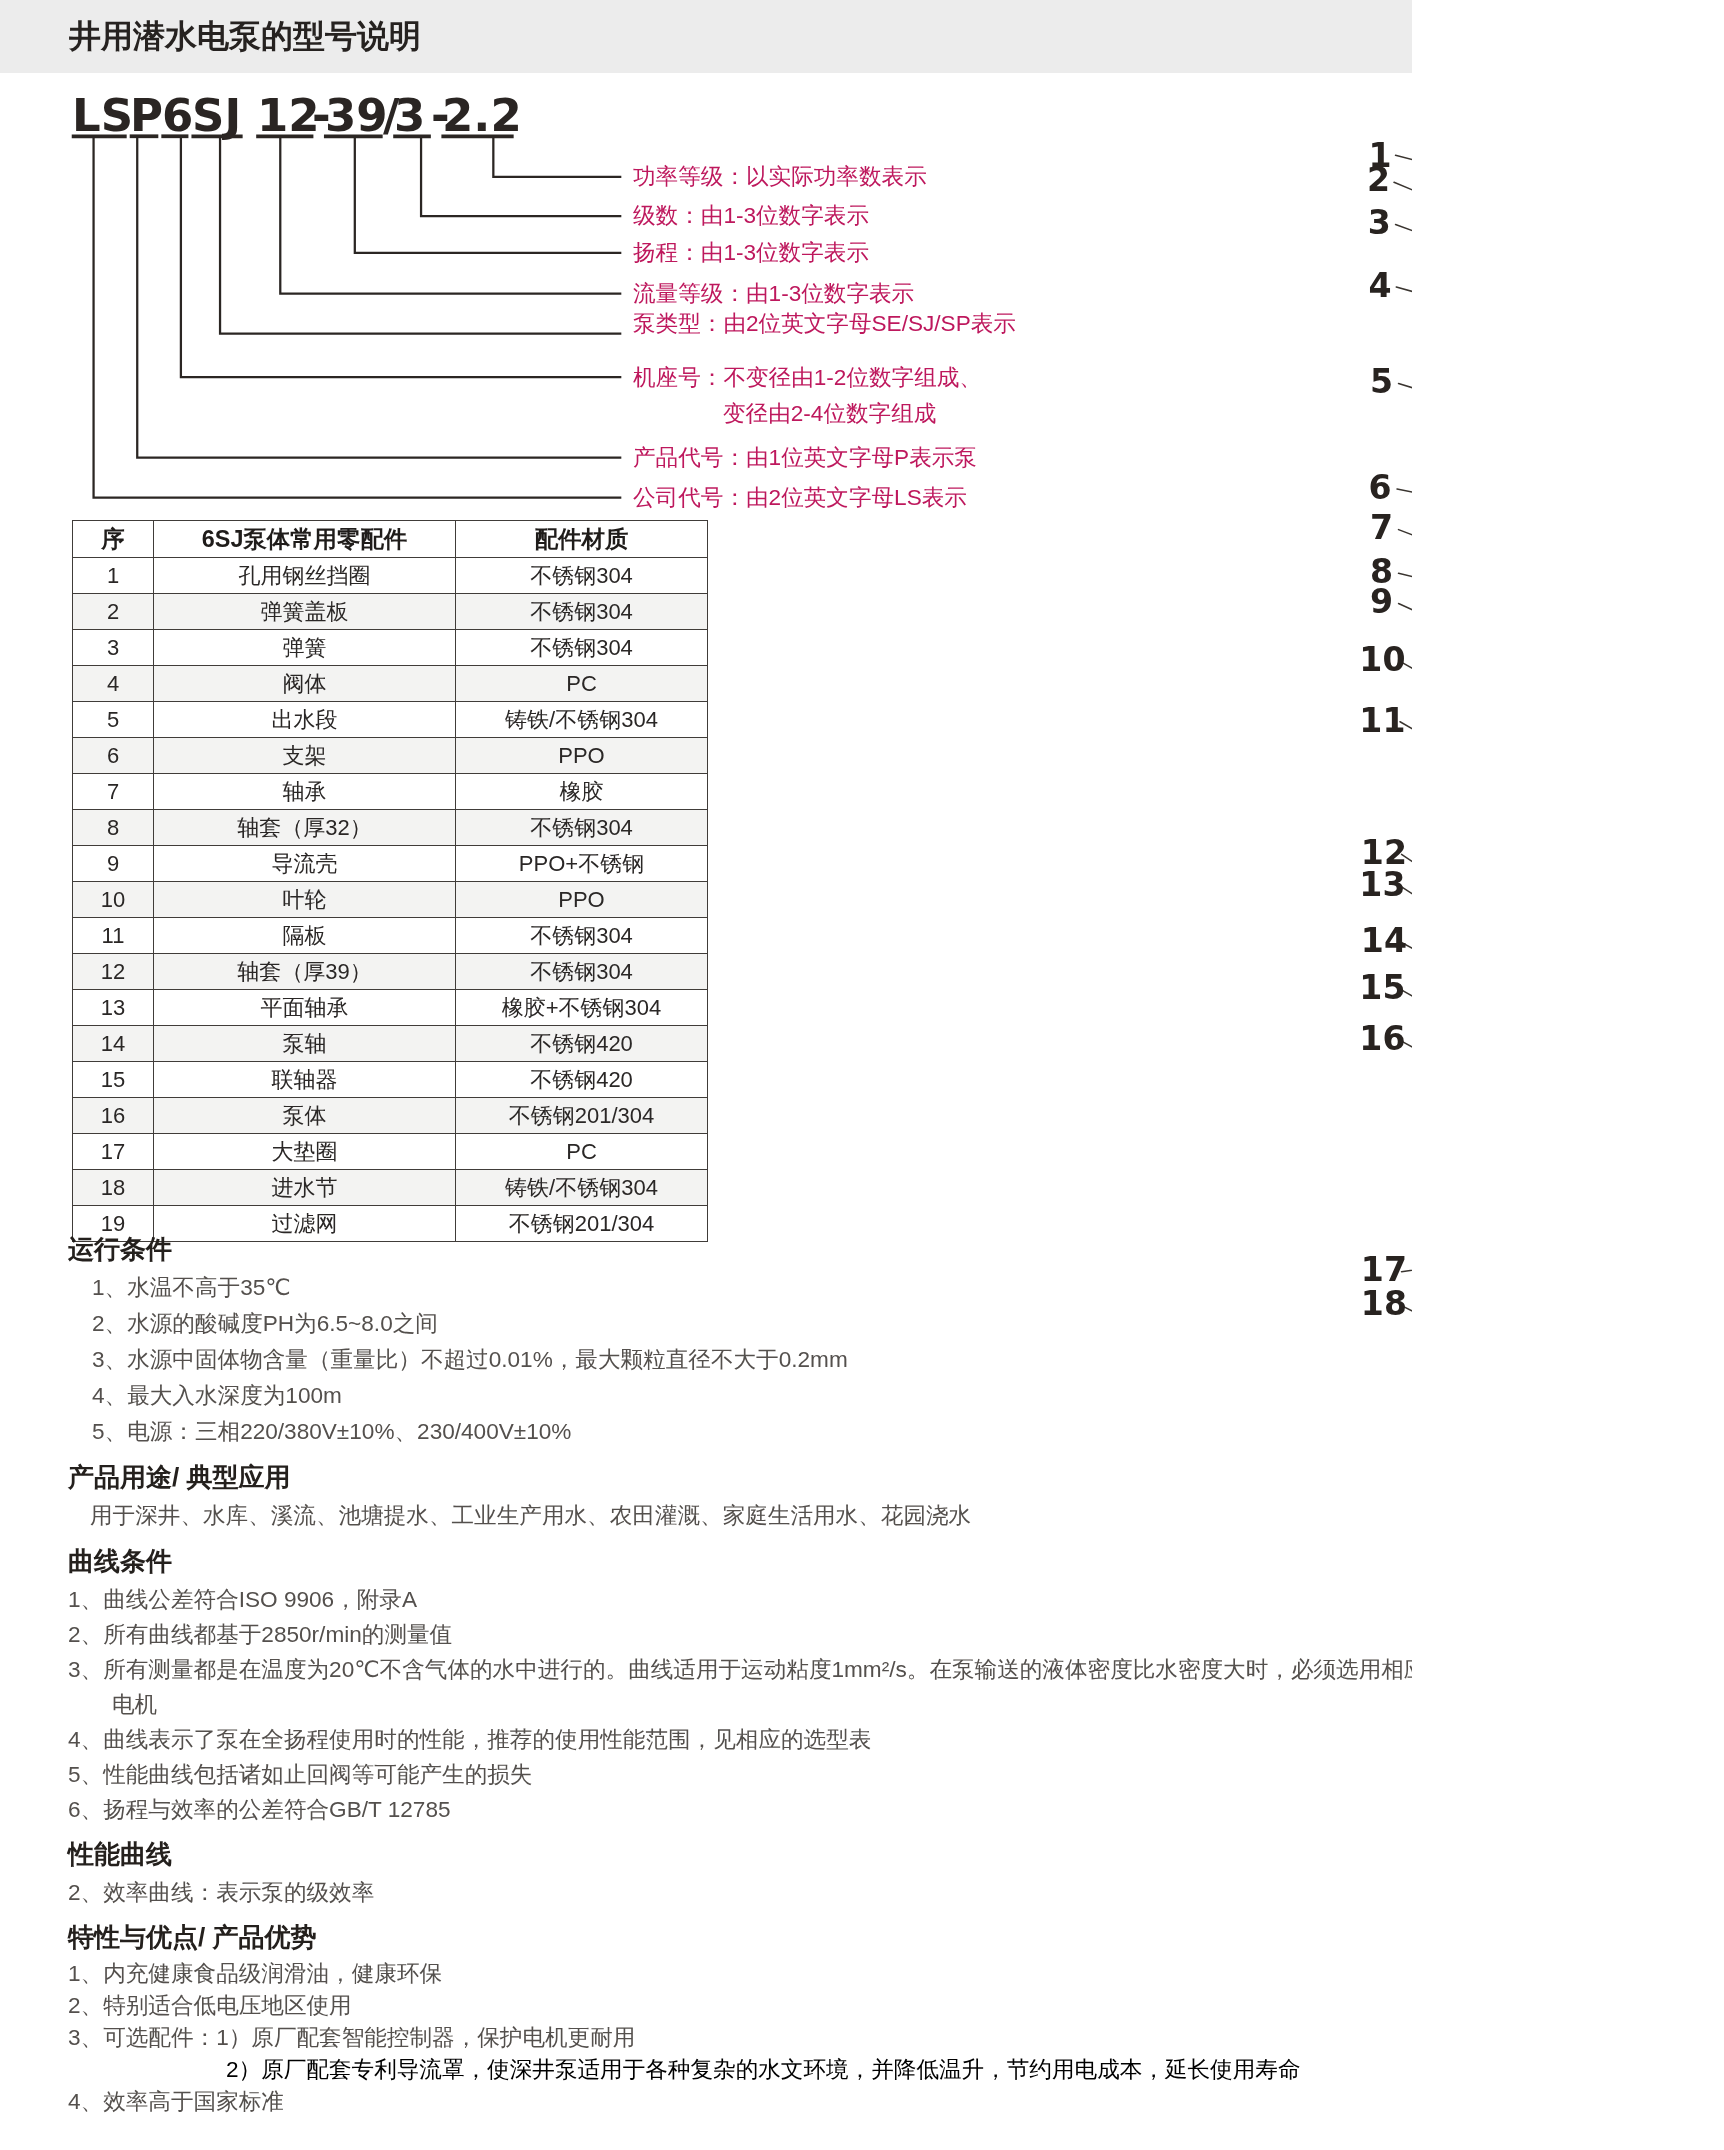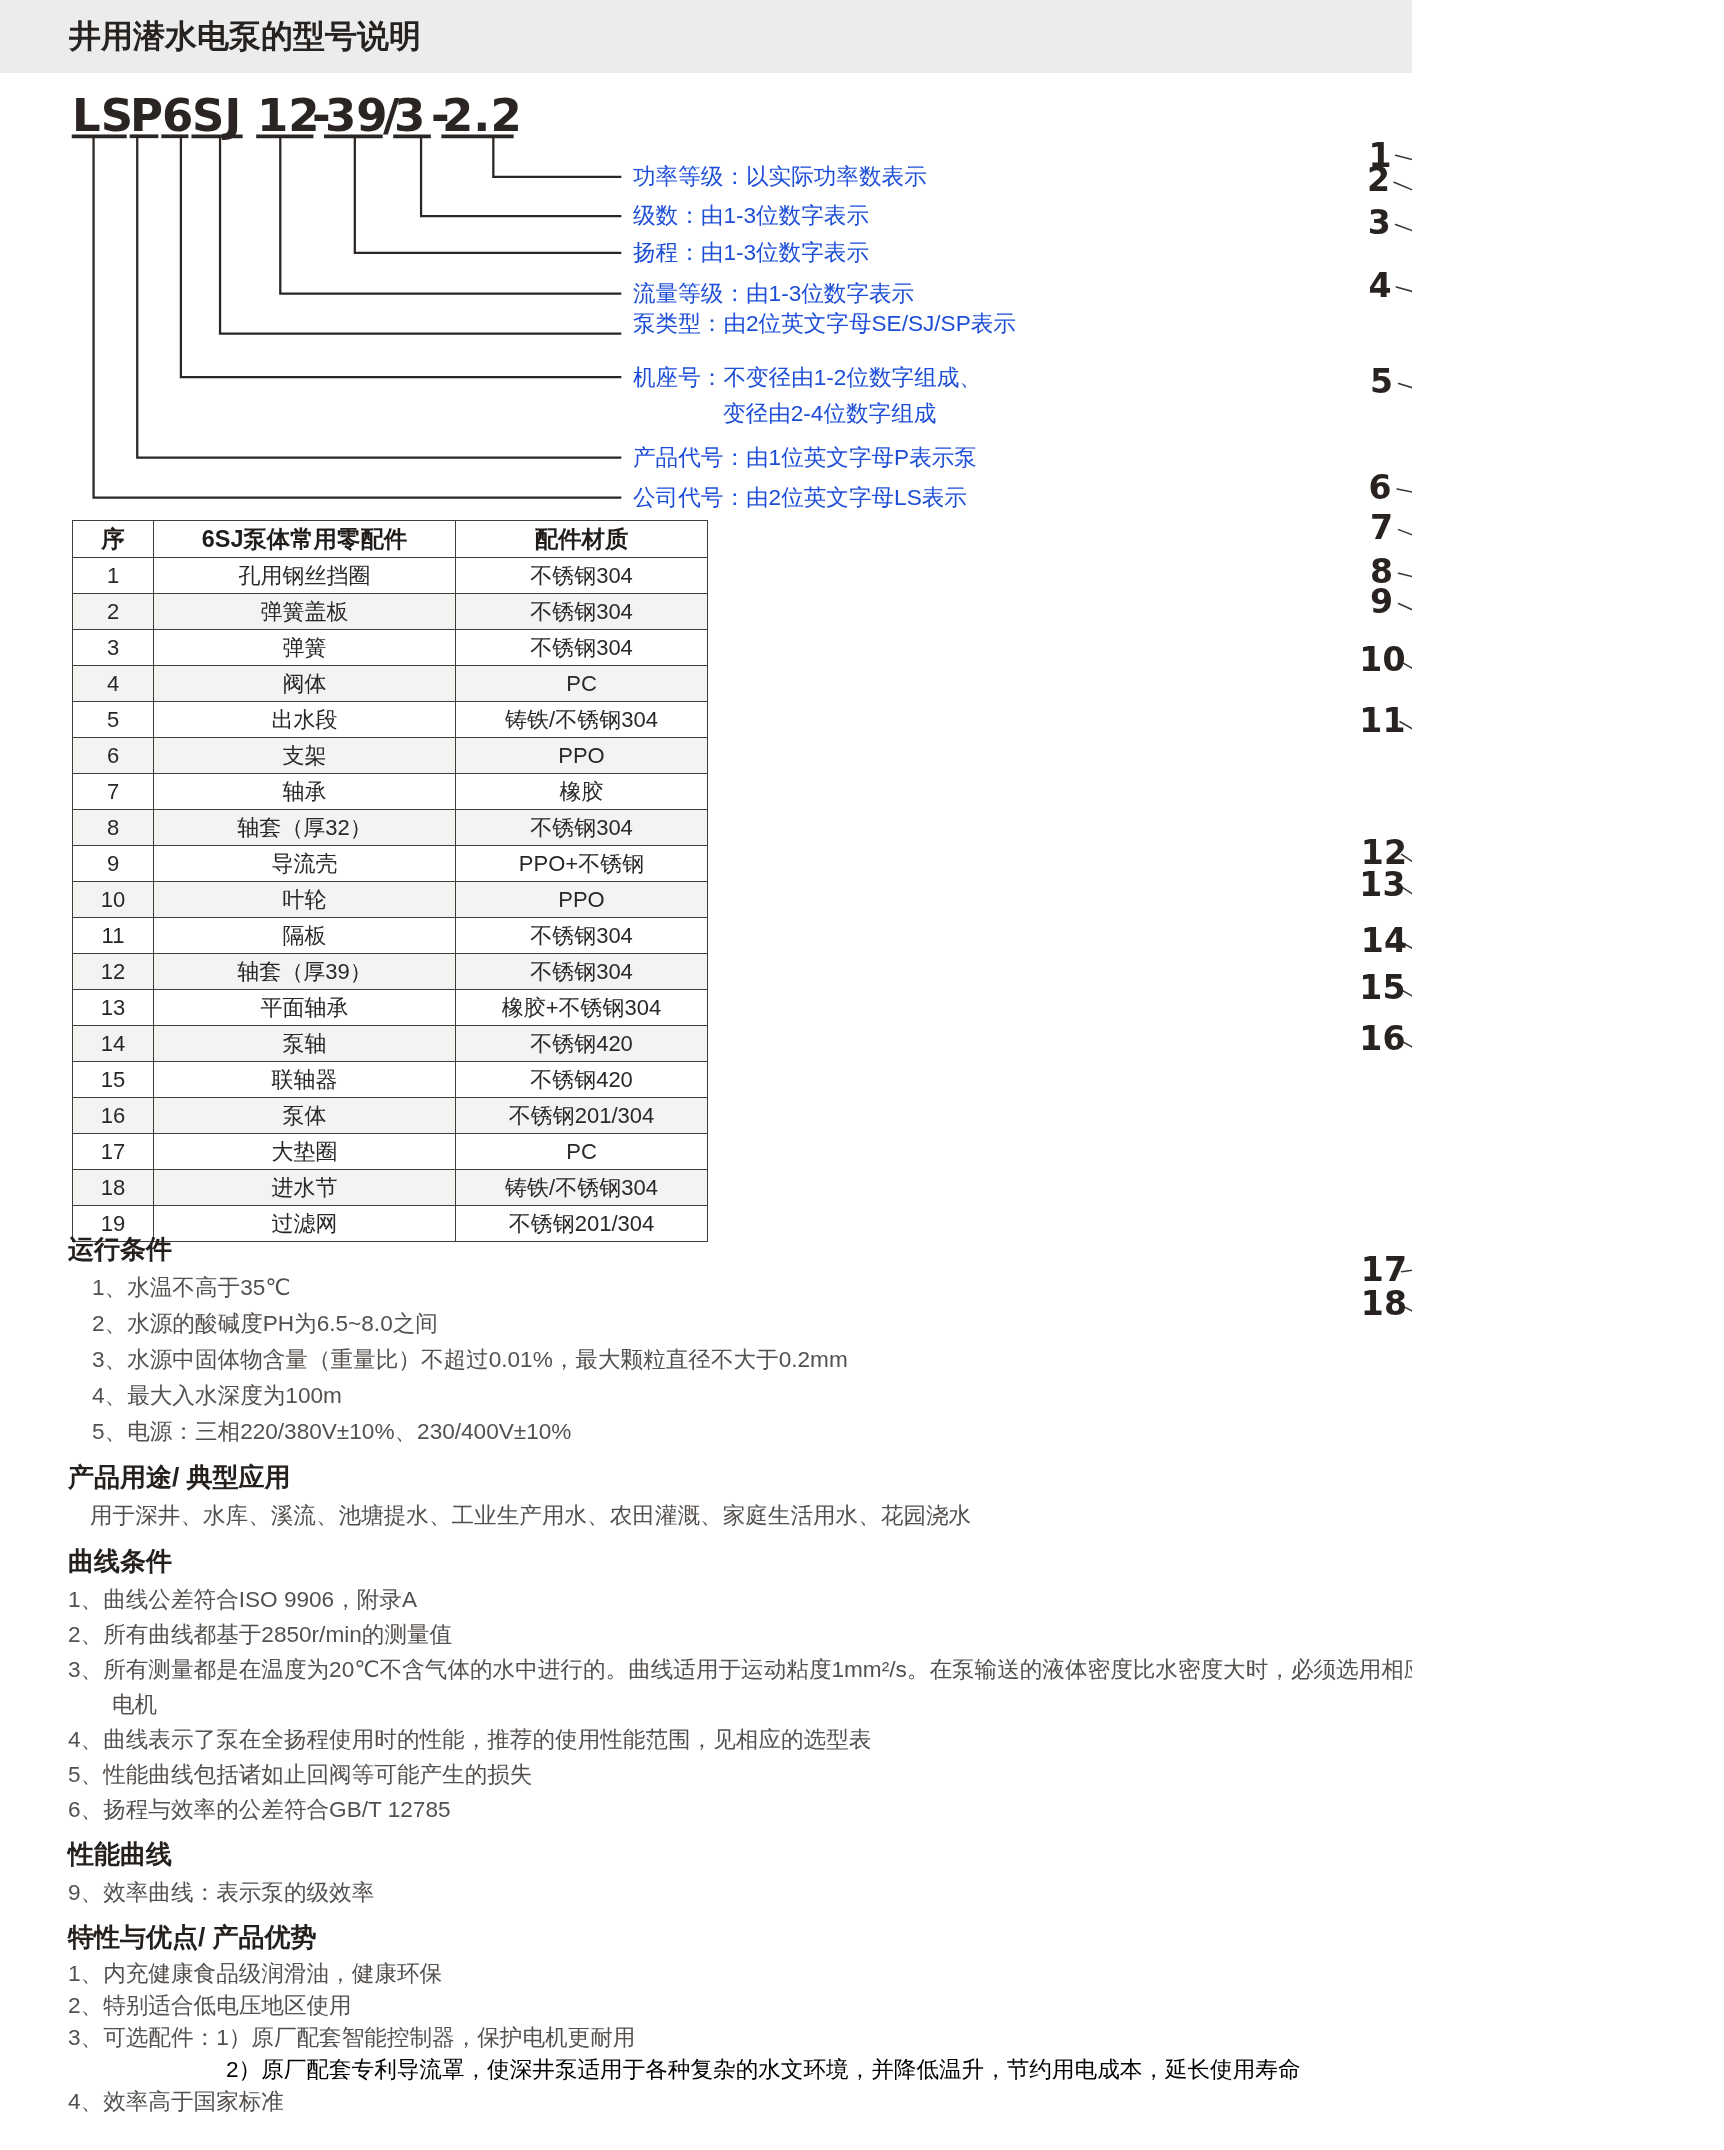--- a/index.html
+++ b/index.html
@@ -8,21 +8,21 @@
   
   .band{position:absolute;left:0;top:0;width:1724px;height:73px;background:#ececec;}
   .band h1{margin:0;padding:0 0 0 69px;font-size:32px;line-height:73px;font-weight:bold;color:#262220;}
   
   .model-tok{position:absolute;top:89px;font-family:"DejaVu Sans",sans-serif;font-size:45px;
              font-weight:700;color:#2a2523;letter-spacing:0;}
   
   .ladder{position:absolute;left:0;top:0;width:678px;height:527px;}
   .ladder line,.ladder polyline{stroke:#2b2623;fill:none;}
   
-  .lad-label{position:absolute;left:633px;font-size:22.6px;line-height:32px;color:#1d4ed8;white-space:nowrap;}
+  .lad-label{position:absolute;left:633px;font-size:22.6px;line-height:32px;color:#be185d;white-space:nowrap;}
   .lad-label .l2{display:block;padding-left:90px;line-height:39px;}
   
   table.parts{position:absolute;left:72px;top:520px;width:636px;border-collapse:collapse;
               table-layout:fixed;background:#fff;}
   table.parts col.c1{width:81px;} table.parts col.c2{width:302px;} table.parts col.c3{width:252px;}
   table.parts th{height:36px;font-size:23.4px;font-weight:bold;color:#1f1c1a;border:1.5px solid #403c39;text-align:center;padding:0;}
   table.parts td{height:35px;font-size:22px;color:#2a2726;border:1.5px solid #403c39;text-align:center;padding:0;}
   table.parts tr:nth-child(even) td{background:#f3f3f2;}
   
   .sections{position:absolute;left:68px;top:1234px;width:1492px;}
@@ -593,21 +593,21 @@
       <div class="s-item">1、曲线公差符合ISO 9906，附录A</div>
       <div class="s-item">2、所有曲线都基于2850r/min的测量值</div>
       <div class="s-item">3、所有测量都是在温度为20℃不含气体的水中进行的。曲线适用于运动粘度1mm²/s。在泵输送的液体密度比水密度大时，必须选用相应输出功率的电机</div>
       <div class="s-item">4、曲线表示了泵在全扬程使用时的性能，推荐的使用性能范围，见相应的选型表</div>
       <div class="s-item">5、性能曲线包括诸如止回阀等可能产生的损失</div>
       <div class="s-item">6、扬程与效率的公差符合GB/T 12785</div>
     </div>
 
     <div class="sec sec-perf">
       <h2>性能曲线</h2>
-      <div class="s-item">9、效率曲线：表示泵的级效率</div>
+      <div class="s-item">2、效率曲线：表示泵的级效率</div>
     </div>
 
     <div class="sec sec-feat">
       <h2>特性与优点/ 产品优势</h2>
       <div class="s-item">1、内充健康食品级润滑油，健康环保</div>
       <div class="s-item">2、特别适合低电压地区使用</div>
       <div class="s-item">3、可选配件：1）原厂配套智能控制器，保护电机更耐用</div>
       <div class="sub-item">2）原厂配套专利导流罩，使深井泵适用于各种复杂的水文环境，并降低温升，节约用电成本，延长使用寿命</div>
       <div class="s-item">4、效率高于国家标准</div>
     </div>

